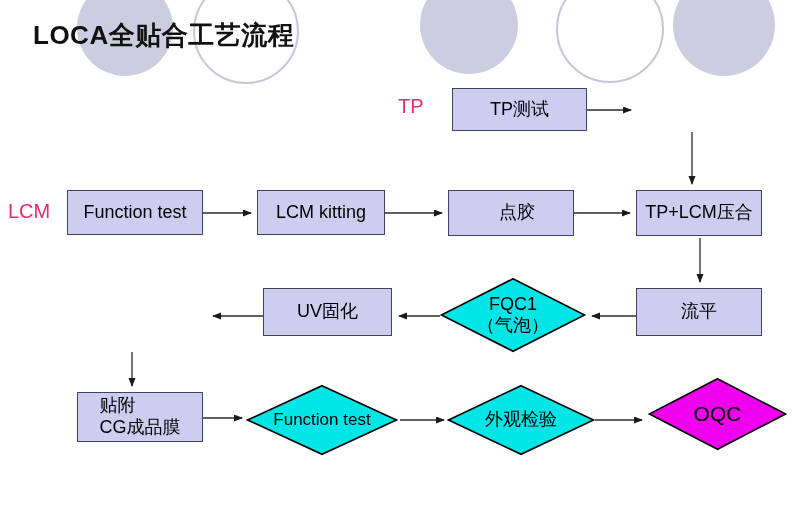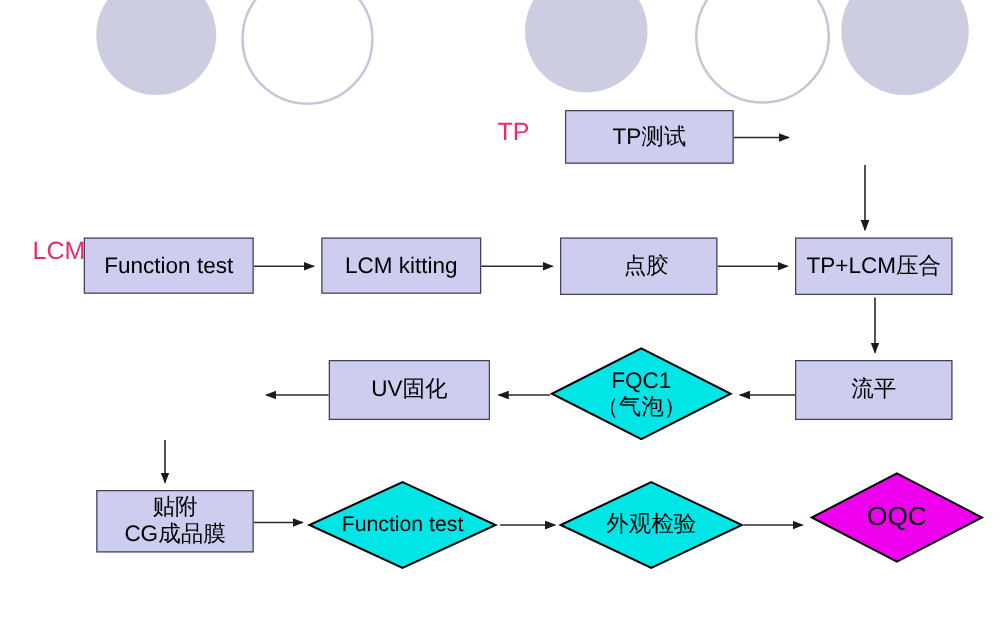--- a/index.html
+++ b/index.html
@@ -23,21 +23,21 @@
   }
   .lane-label {
     position:absolute; z-index:3; font-size:20px;
     color:var(--lane-label,#e82a6e); white-space:nowrap;
   }
   .box {
     position:absolute; z-index:2; box-sizing:border-box;
     background:var(--process-fill,#cdcdf0);
     border:1px solid var(--process-border,#42425e);
     display:flex; align-items:center; justify-content:center;
-    text-align:center; font-size:18px; line-height:1.2; white-space:nowrap;
+    font-size:18px; line-height:1.2; white-space:nowrap;
   }
   .diamond { position:absolute; z-index:2; }
   .diamond svg { position:absolute; left:0; top:0; width:100%; height:100%; overflow:visible; display:block; }
   .d-cyan   { fill:var(--decision-fill,#00e5e5); stroke:var(--shape-border,#000); stroke-width:1.6; }
   .d-magenta{ fill:var(--final-fill,#ee00ee);   stroke:var(--shape-border,#000); stroke-width:1.6; }
   .d-label {
     position:absolute; left:0; top:0; right:0; bottom:0; z-index:2;
     display:flex; flex-direction:column; align-items:center; justify-content:center;
     text-align:center; font-size:18px; line-height:1.18; white-space:nowrap;
   }
@@ -50,23 +50,24 @@
 <body>
 
 <div id="slide">
 
   <div class="deco-circle-filled" style="left:77px;  top:-20px; width:96px;  height:96px;"></div>
   <div class="deco-circle-outline" style="left:193px; top:-22px; width:102px; height:102px;"></div>
   <div class="deco-circle-filled" style="left:420px; top:-24px; width:98px;  height:98px;"></div>
   <div class="deco-circle-outline" style="left:556px; top:-25px; width:104px; height:104px;"></div>
   <div class="deco-circle-filled" style="left:673px; top:-26px; width:102px; height:102px;"></div>
 
+  <div class="slide-title">LOCA全贴合工艺流程</div>
 
   <div class="lane-label" style="left:398px; top:95px;">TP</div>
-  <div class="lane-label" style="left:8px;   top:190px;margin-left:18px;">LCM</div>
+  <div class="lane-label" style="left:8px;   top:200px;">LCM</div>
 
   <svg class="edges" width="800" height="510">
     <defs>
       <marker id="ah" markerWidth="10" markerHeight="8" refX="8" refY="3.5" orient="auto" markerUnits="userSpaceOnUse">
         <path d="M0,0 L9,3.5 L0,7 Z" fill="#1a1a1a"></path>
       </marker>
     </defs>
     <line class="edge" x1="587" y1="110" x2="631" y2="110" marker-end="url(#ah)"></line>
     <line class="edge" x1="692" y1="132" x2="692" y2="184" marker-end="url(#ah)"></line>
     <line class="edge" x1="203" y1="213" x2="251" y2="213" marker-end="url(#ah)"></line>

